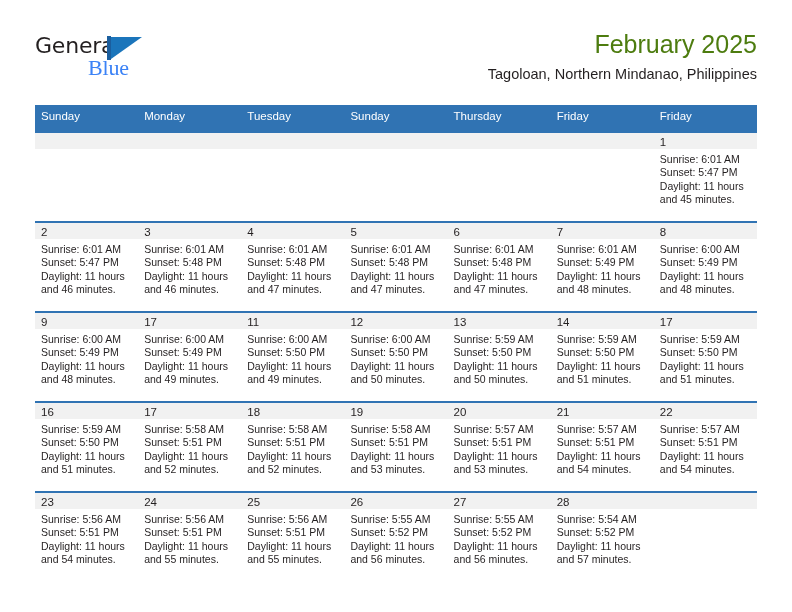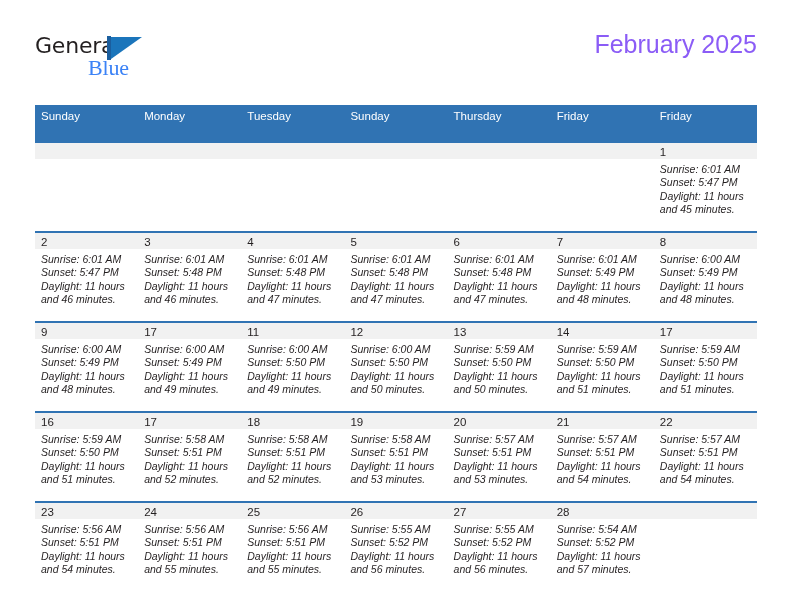--- a/index.html
+++ b/index.html
@@ -85,21 +85,21 @@
 
   .title-block {
     position: absolute;
     right: 0;
     top: 0;
     text-align: right;
   }
   .cal-title {
     font-size: 25px;
     font-weight: 400;
-    color: #8b5cf6;
+    color: #4d7c0f;
     line-height: 32px;
     white-space: nowrap;
   }
   .cal-subtitle {
     margin-top: 5px;
     font-size: 14.5px;
     font-weight: 400;
     color: #231f20;
     line-height: 18px;
     white-space: nowrap;
@@ -113,21 +113,21 @@
     width: 722px;
     border-collapse: collapse;
     table-layout: fixed;
   }
   .calendar th {
     background: #3073b3;
     color: #ffffff;
     font-size: 11.5px;
     font-weight: 400;
     text-align: left;
-    padding: 5px 0 21px 6px;
+    padding: 5px 0 11px 6px;
     height: 11px;
     border: none;
   }
   .calendar td {
     vertical-align: top;
     padding: 0;
     border: none;
     border-top: 2px solid #3073b3;
     height: 88px;
   }
@@ -144,21 +144,20 @@
     line-height: 14px;
   }
   .daynum-band.empty {
     color: transparent;
   }
   .cell-body {
     padding: 4px 8px 0 6px;
     font-size: 10.5px;
     line-height: 13.4px;
     color: #231f20;
-    font-style: italic;
   }
   .cell-body div {
     white-space: nowrap;
   }
   .blank-cell .cell-body {
     visibility: hidden;
   }
 </style>
 </head>
 <body>
@@ -171,20 +170,21 @@
       <span class="logo-general">General</span>
       <span class="logo-mark">
         <span class="logo-bar"></span>
         <span class="logo-tri"></span>
       </span>
       <span class="logo-blue">Blue</span>
     </div>
 
     <div class="title-block">
       <div class="cal-title">February 2025</div>
+      <div class="cal-subtitle">Tagoloan, Northern Mindanao, Philippines</div>
     </div>
 
   </div>
 
   <table class="calendar">
     <thead>
       <tr>
         <th>Sunday</th>
         <th>Monday</th>
         <th>Tuesday</th>

